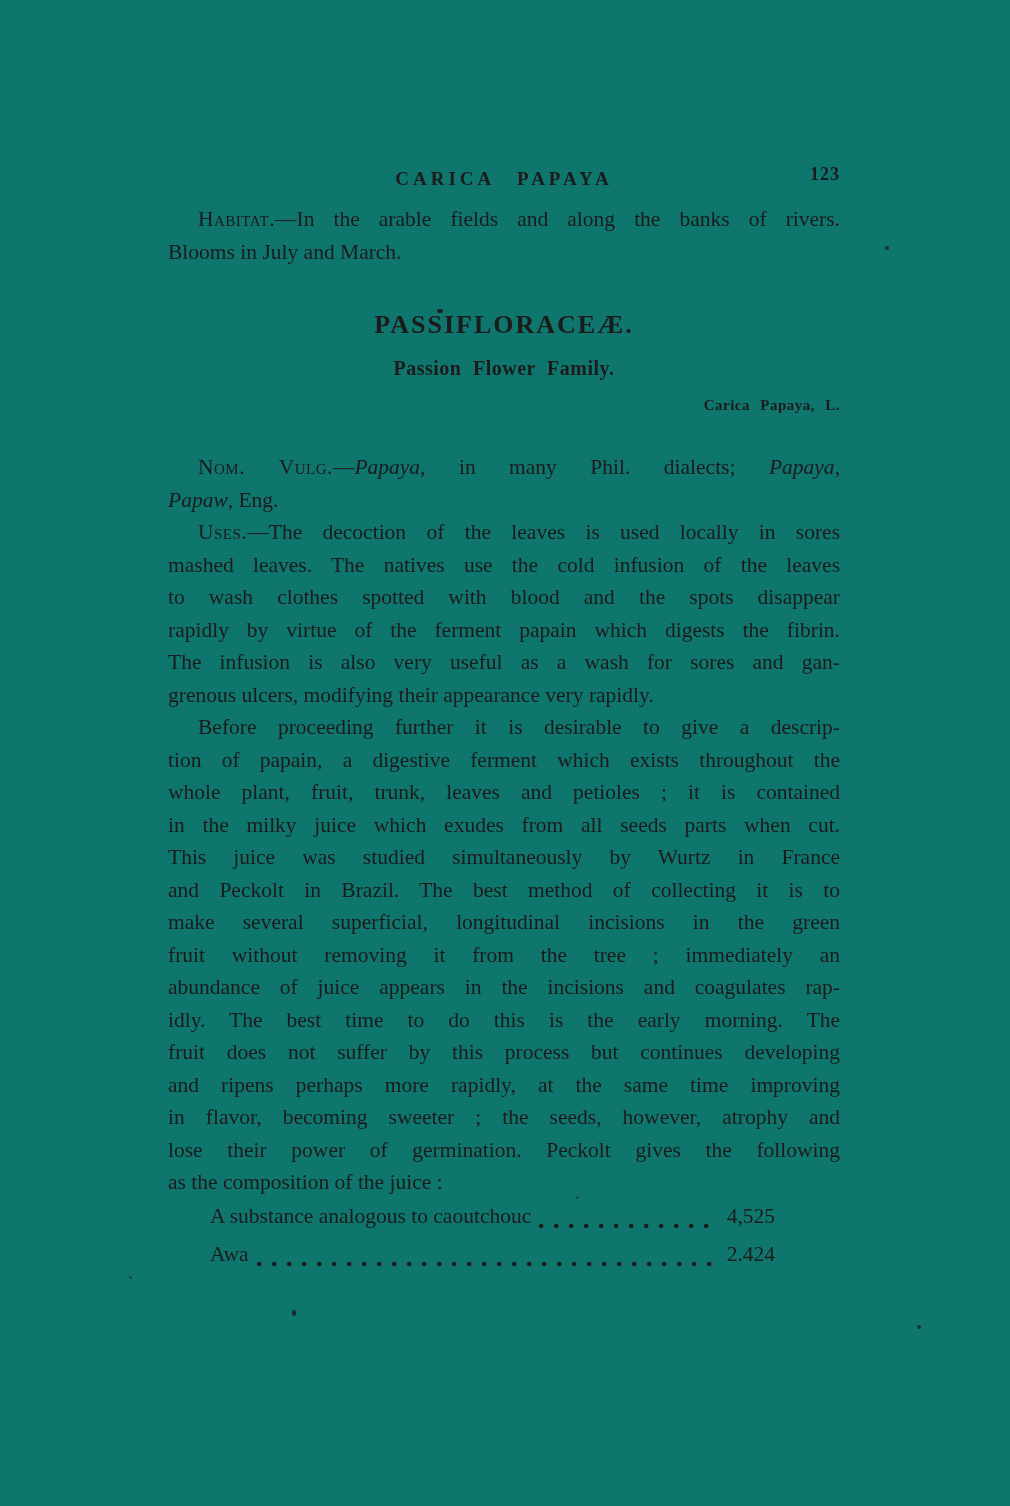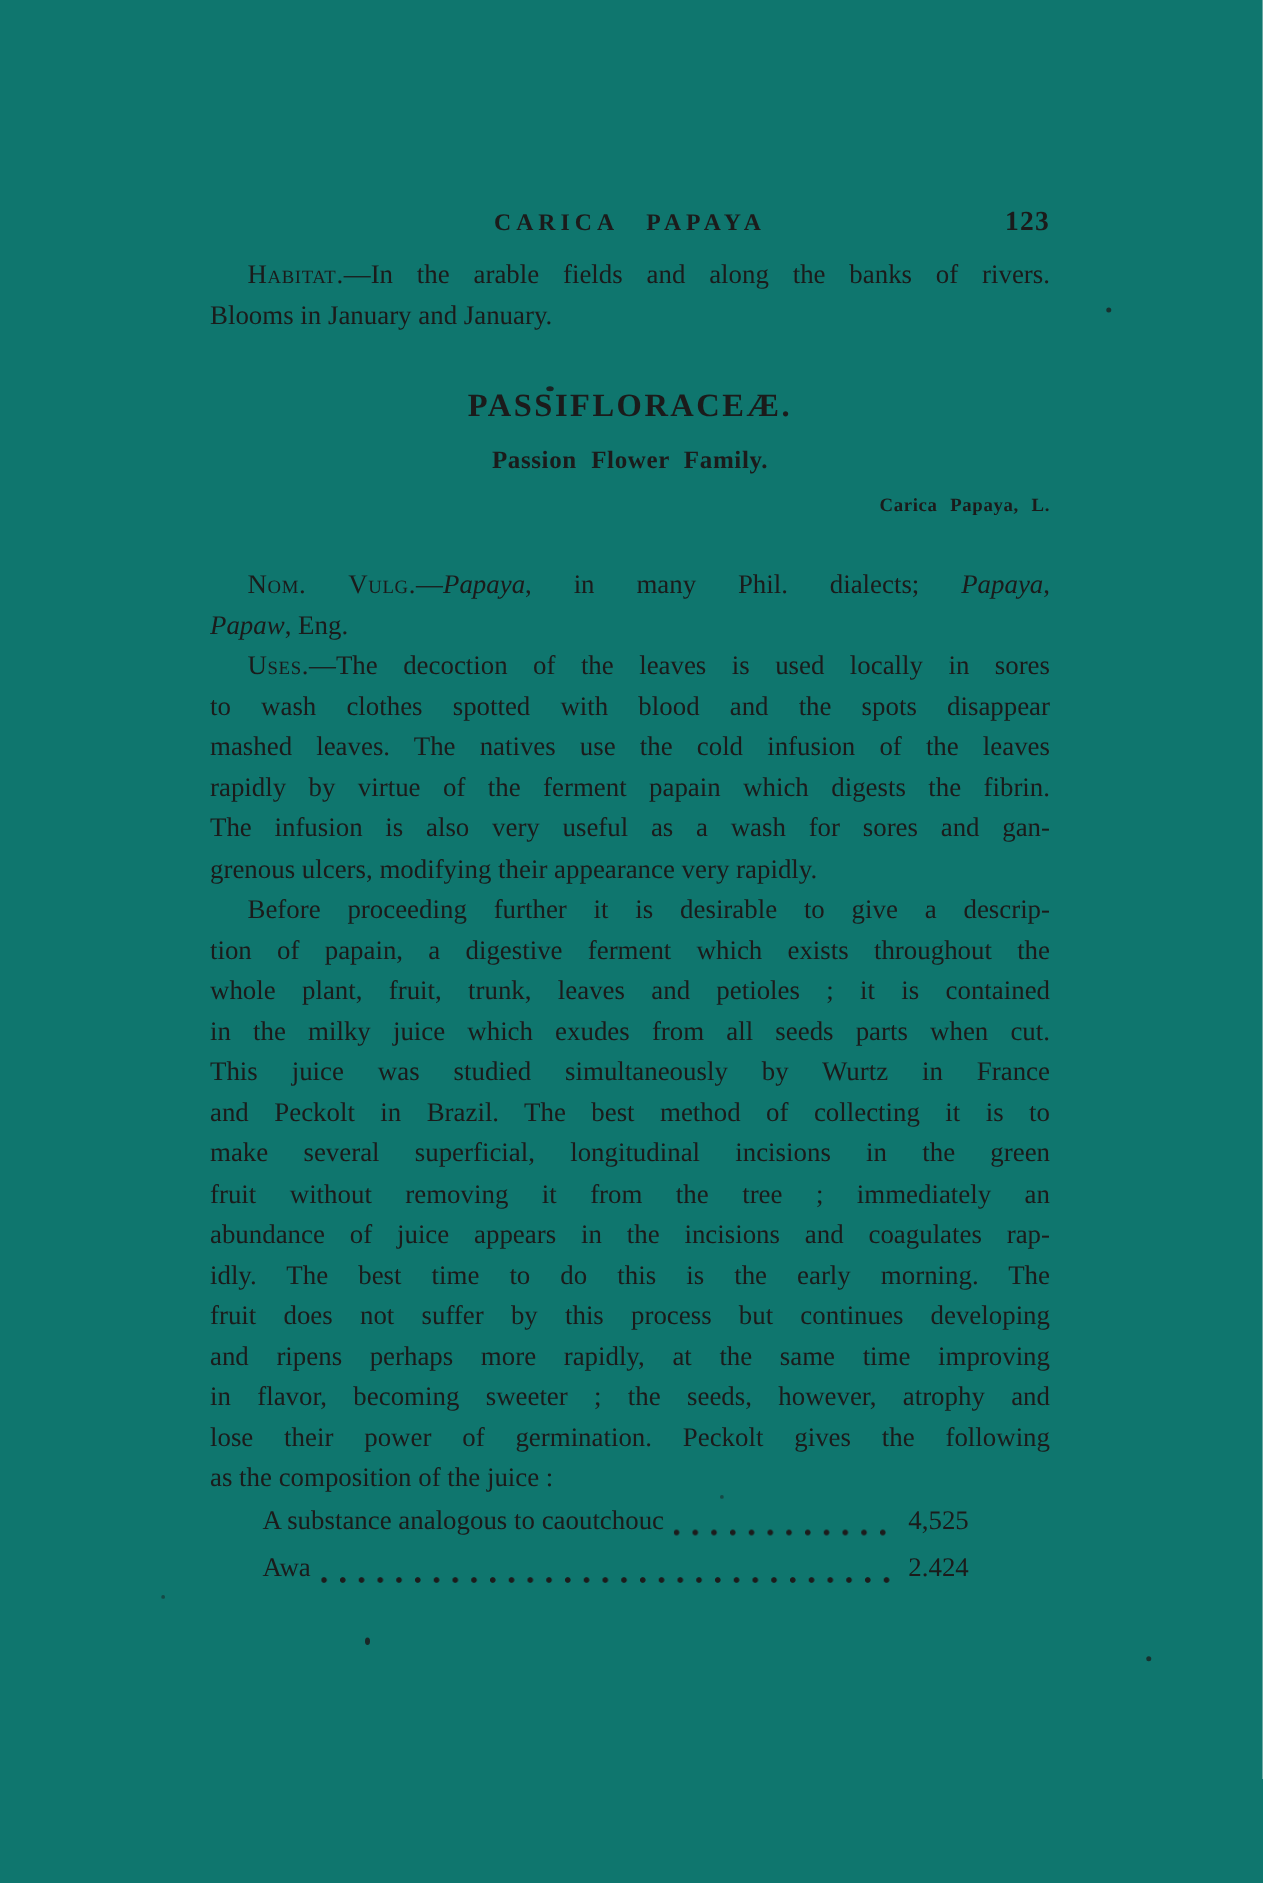--- a/index.html
+++ b/index.html
@@ -14,21 +14,21 @@
 
   
   .header-row{position:relative;margin-top:168px;height:28px;}
   .running-title{
     position:absolute;left:0;right:0;text-align:center;
     font-size:19px;letter-spacing:4px;word-spacing:14px;
     font-weight:bold;
   }
   .page-number{
     position:absolute;right:0;top:-4px;
-    font-size:22px;font-weight:bold;letter-spacing:1px;
+    font-size:18px;font-weight:bold;letter-spacing:1px;
   }
 
   
   .para{margin:0;}
   .para-habitat{margin-top:7px;}
   .line{
     height:32.5px;line-height:32.5px;font-size:21.5px;
     overflow:hidden;white-space:normal;
   }
   .just{text-align:justify;text-align-last:justify;}
@@ -72,36 +72,36 @@
 <div class="page">
   <div class="content">
 
     <div class="header-row">
       <span class="running-title">CARICA PAPAYA</span>
       <span class="page-number">123</span>
     </div>
 
     <div class="para para-habitat">
         <div class="line just indent"><span class="sc">Habitat.</span><span>—In the arable fields and along the banks of rivers.</span></div>
-        <div class="line left"><span>Blooms in January and January.</span></div>
+        <div class="line left"><span>Blooms in July and March.</span></div>
       </div>
 
     <div class="h-family">PASSIFLORACEÆ.</div>
     <div class="h-common">Passion Flower Family.</div>
     <div class="h-species">Carica Papaya, L.</div>
 
     <div class="main-block">
       <div class="para">
           <div class="line just indent"><span class="sc">Nom. Vulg.</span><span>—</span><span class="it">Papaya</span><span>, in many Phil. dialects; </span><span class="it">Papaya</span><span>,</span></div>
           <div class="line left"><span class="it">Papaw</span><span>, Eng.</span></div>
         </div>
       <div class="para">
           <div class="line just indent"><span class="sc">Uses.</span><span>—The decoction of the leaves is used locally in sores</span></div>
+          <div class="line just"><span>mashed leaves. The natives use the cold infusion of the leaves</span></div>
           <div class="line just"><span>to wash clothes spotted with blood and the spots disappear</span></div>
-          <div class="line just"><span>mashed leaves. The natives use the cold infusion of the leaves</span></div>
           <div class="line just"><span>rapidly by virtue of the ferment papain which digests the fibrin.</span></div>
           <div class="line just"><span>The infusion is also very useful as a wash for sores and gan-</span></div>
           <div class="line left"><span>grenous ulcers, modifying their appearance very rapidly.</span></div>
         </div>
       <div class="para">
           <div class="line just indent"><span>Before proceeding further it is desirable to give a descrip-</span></div>
           <div class="line just"><span>tion of papain, a digestive ferment which exists throughout the</span></div>
           <div class="line just"><span>whole plant, fruit, trunk, leaves and petioles ; it is contained</span></div>
           <div class="line just"><span>in the milky juice which exudes from all seeds parts when cut.</span></div>
           <div class="line just"><span>This juice was studied simultaneously by Wurtz in France</span></div>

